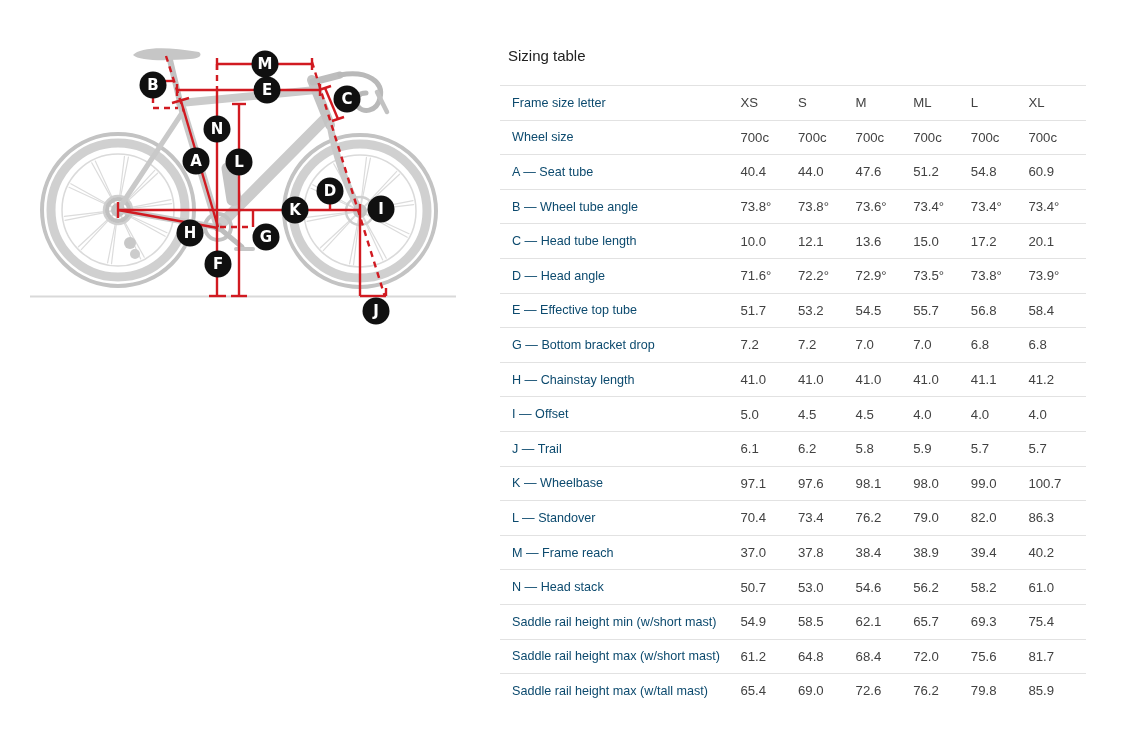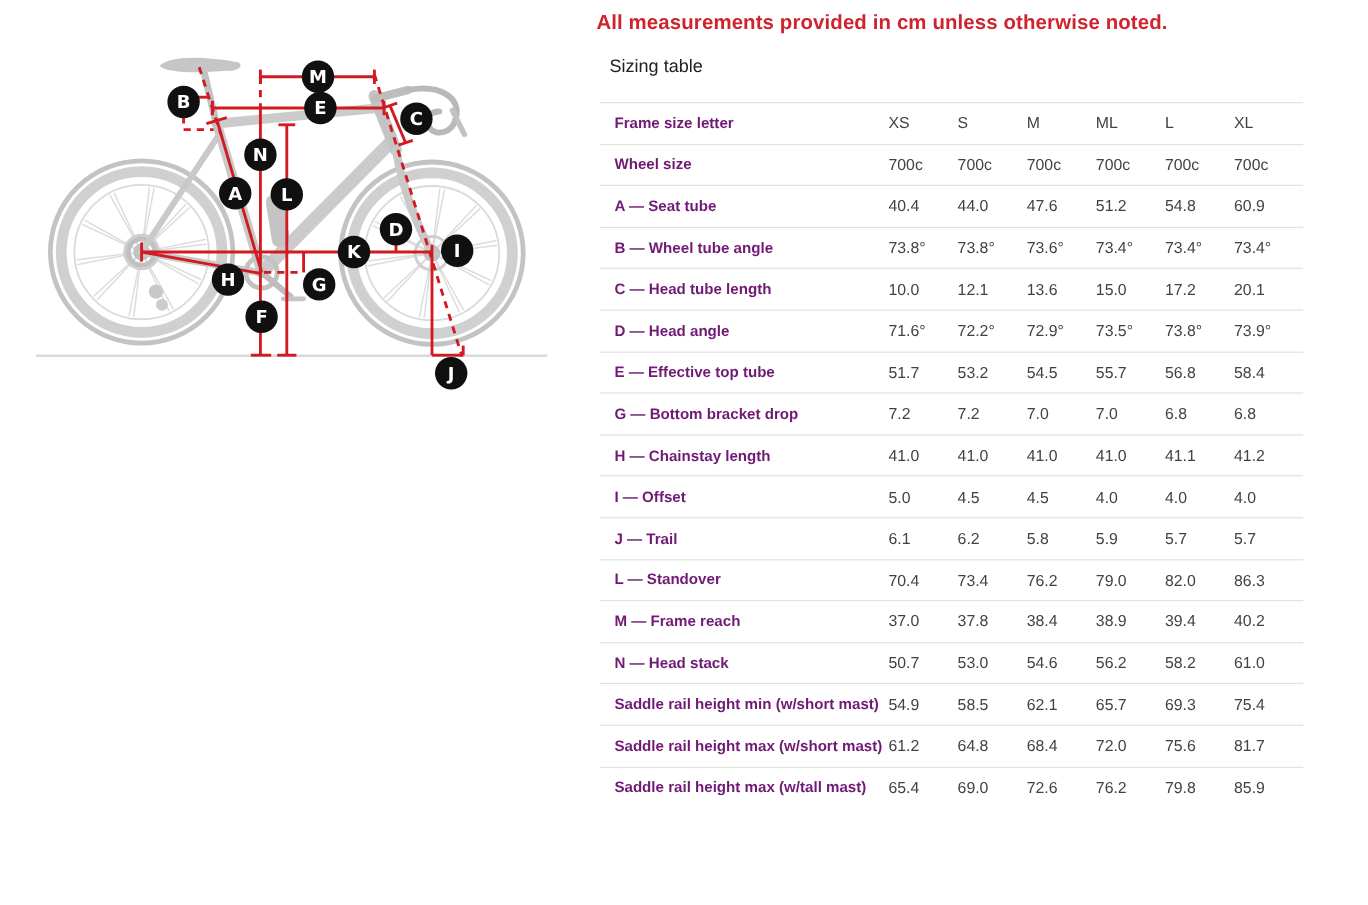--- a/index.html
+++ b/index.html
@@ -10,30 +10,29 @@
   .note{position:absolute;left:497px;top:9px;font-size:17px;font-weight:bold;
         letter-spacing:0.1px;white-space:nowrap;}
 
   
   #bike-svg{position:absolute;left:0;top:0;}
 
   
   .sizing{position:absolute;left:500px;top:46px;width:586px;}
   .sizing-title{font-size:15px;font-weight:normal;color:#212121;margin:0 0 19px 8px;line-height:20px;}
   .trow{display:flex;align-items:center;height:34.6px;border-top:1px solid #e2e2e2;box-sizing:border-box;}
-  .tlabel{width:234px;padding-left:12px;font-size:12.6px;font-weight:bold;color:#701a75;
+  .tlabel{width:234px;padding-left:12px;font-size:12.6px;font-weight:normal;color:#0c4a6e;
           white-space:nowrap;overflow:hidden;}
   .tval{width:59px;font-size:13.2px;color:#424242;white-space:nowrap;}
 </style>
 </head>
 <body>
 
 <div id="stage">
 
-  <div class="note" style="color: rgb(208, 35, 46);">All measurements provided in cm unless otherwise noted.</div>
 
   <svg id="bike-svg" width="470" height="340" viewBox="0 0 470 340">
 
     <g id="ghost-bike" stroke="#c9c9c9" fill="none" stroke-linecap="round">
 
       <g>
         <circle cx="118" cy="210" r="76" stroke="#c3c3c3" stroke-width="4"></circle>
         <circle cx="118" cy="210" r="67" stroke="#d0d0d0" stroke-width="9"></circle>
         <circle cx="118" cy="210" r="56" stroke="#dadada" stroke-width="1.5"></circle>
         <g id="rear-spokes" stroke="#dcdcdc" stroke-width="1.2">
@@ -291,20 +290,29 @@
         <div class="trow">
           <div class="tlabel">J — Trail</div>
           <div class="tval">6.1</div>
           <div class="tval">6.2</div>
           <div class="tval">5.8</div>
           <div class="tval">5.9</div>
           <div class="tval">5.7</div>
           <div class="tval">5.7</div>
         </div>
         <div class="trow">
+          <div class="tlabel">K — Wheelbase</div>
+          <div class="tval">97.1</div>
+          <div class="tval">97.6</div>
+          <div class="tval">98.1</div>
+          <div class="tval">98.0</div>
+          <div class="tval">99.0</div>
+          <div class="tval">100.7</div>
+        </div>
+        <div class="trow">
           <div class="tlabel">L — Standover</div>
           <div class="tval">70.4</div>
           <div class="tval">73.4</div>
           <div class="tval">76.2</div>
           <div class="tval">79.0</div>
           <div class="tval">82.0</div>
           <div class="tval">86.3</div>
         </div>
         <div class="trow">
           <div class="tlabel">M — Frame reach</div>

